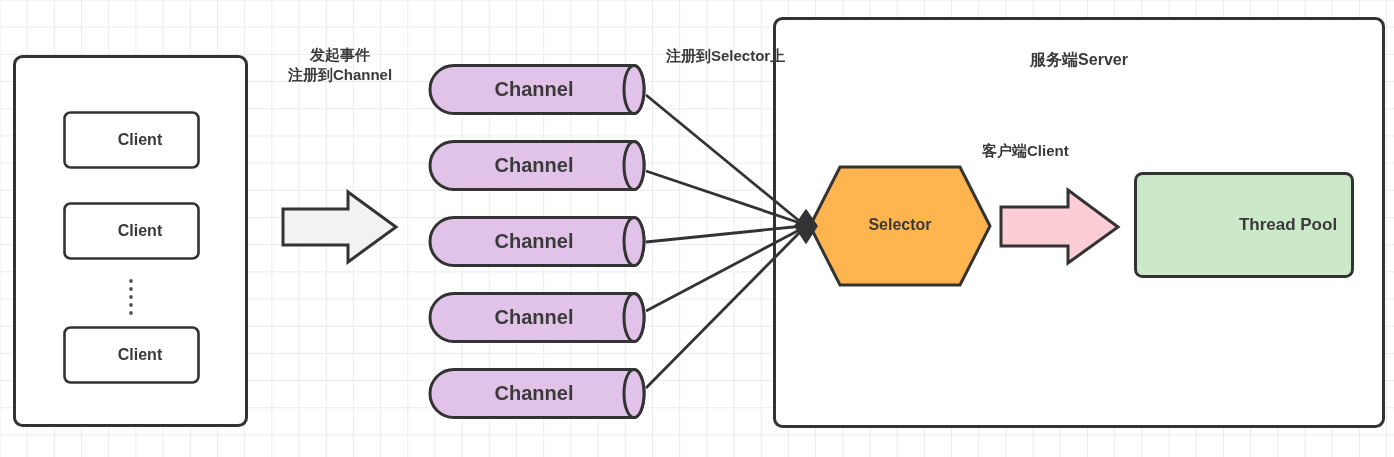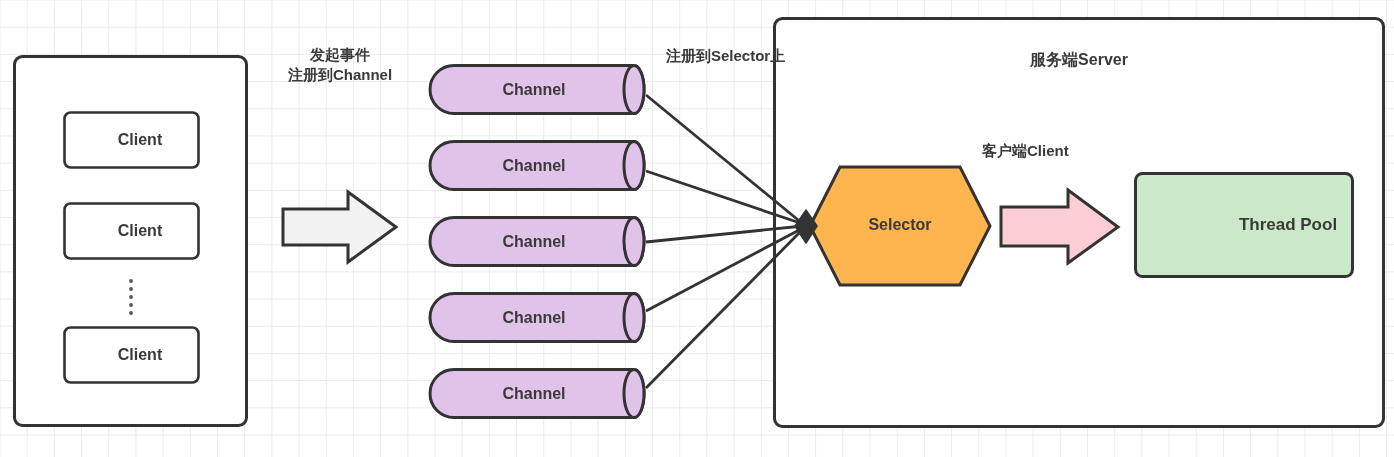--- a/index.html
+++ b/index.html
@@ -49,21 +49,21 @@
     font-size: 15px;
   }
   .client-outer-title {
     font-size: 16px;
   }
   .client-box-label {
     font-size: 16px;
     margin-left: 8px;
   }
   .channel-label {
-    font-size: 16px;
+    font-size: 20px;
   }
   .selector-label {
     font-size: 16px;
   }
   .threadpool-label {
     font-size: 17px;
   }
   .server-title {
     font-size: 16px;
   }

